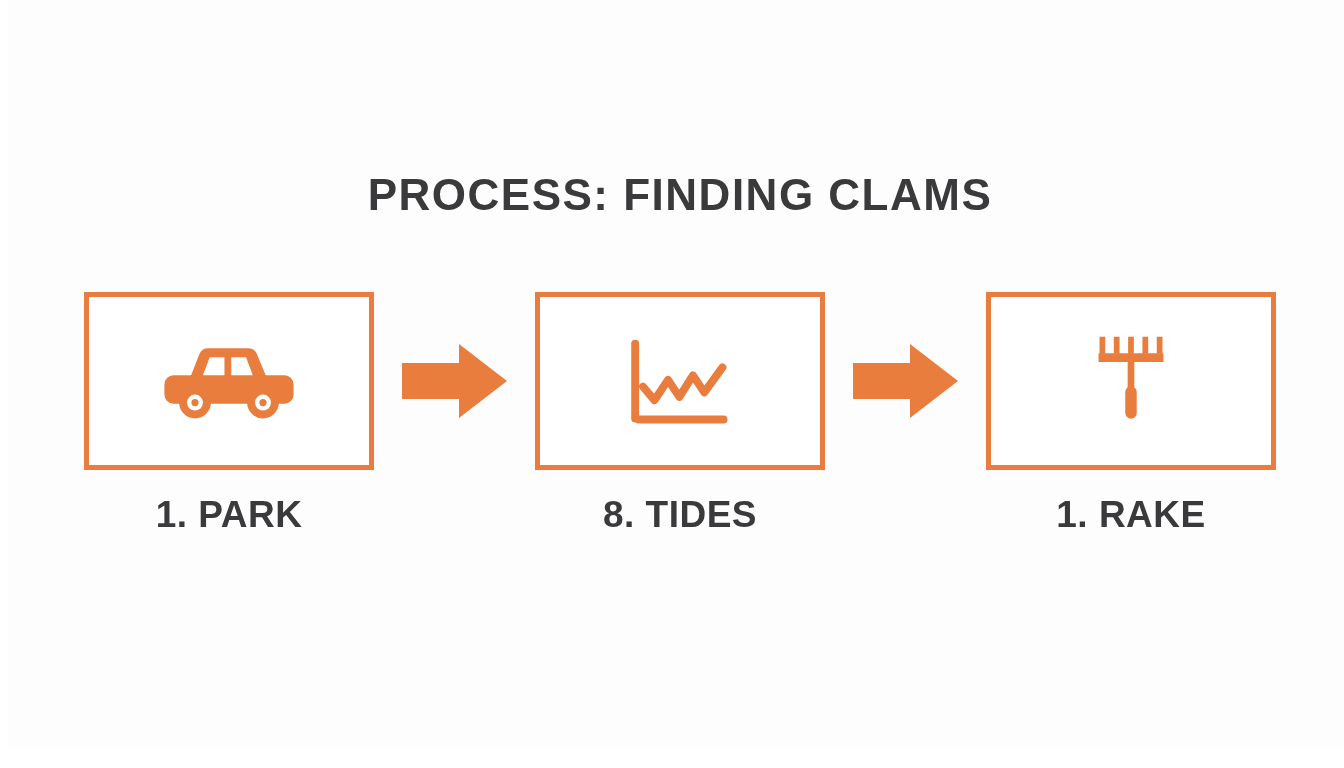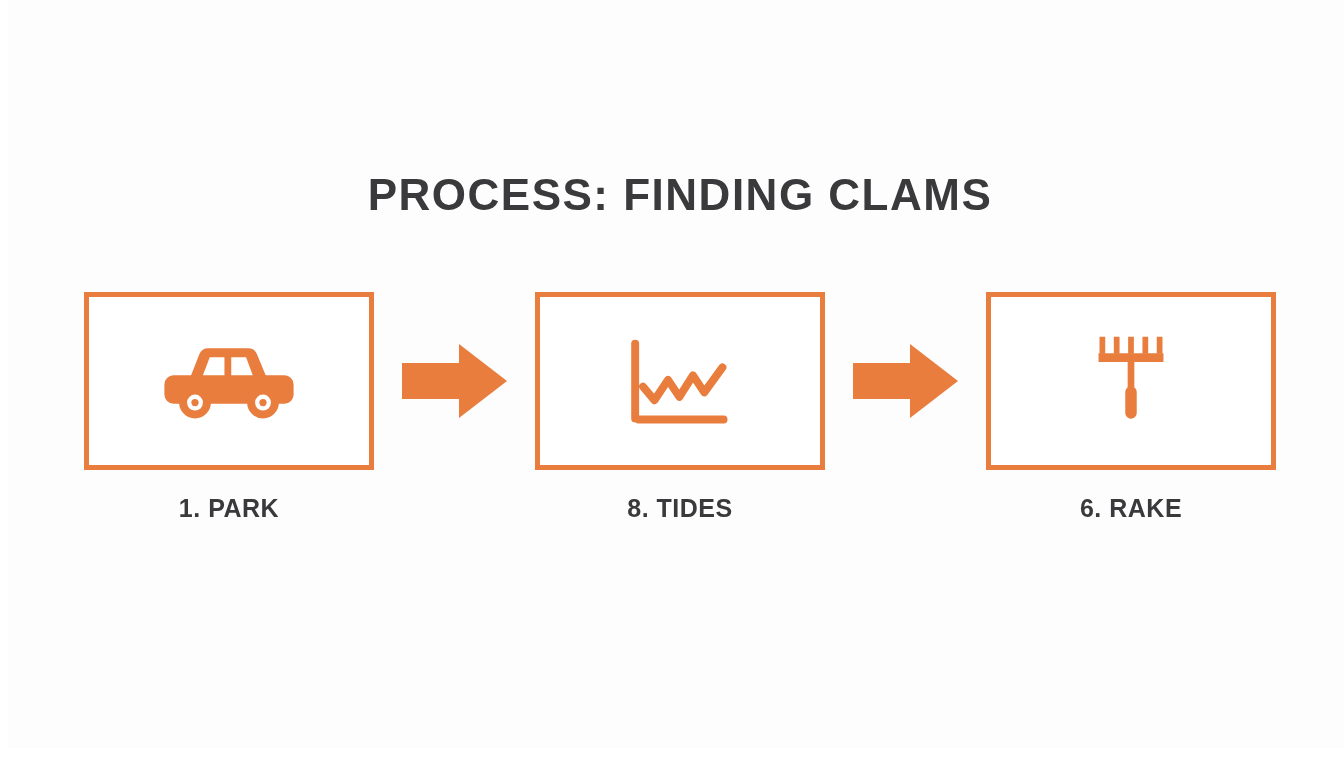--- a/index.html
+++ b/index.html
@@ -52,21 +52,21 @@
     height:178px;
     border:5px solid var(--accent);
     background:#ffffff;
     display:flex;
     align-items:center;
     justify-content:center;
     color:var(--accent);
   }
   .step-label{
     margin-top:24px;
-    font-size:25px;
+    font-size:37px;
     font-weight:bold;
     letter-spacing:0.5px;
     color:var(--text);
     text-align:right;
     white-space:nowrap;
   }
   .arrow{
     width:105px;
     height:90px;
     margin:44px 28px 0 28px;
@@ -133,17 +133,17 @@
       <div class="step-box">
         <span>
           <svg class="icon-svg" width="86" height="105" viewBox="0 0 90 110">
             <path d="M15 8 V26 M30 8 V26 M45 8 V26 M60 8 V26 M75 8 V26" fill="none" stroke="currentColor" stroke-width="6" stroke-linecap="butt"></path>
             <path d="M11 30 H79" fill="none" stroke="currentColor" stroke-width="9" stroke-linecap="butt"></path>
             <path d="M45 34 V62" fill="none" stroke="currentColor" stroke-width="7" stroke-linecap="butt"></path>
             <rect x="39" y="60" width="12" height="34" rx="6" fill="currentColor"></rect>
           </svg>
         </span>
       </div>
-      <div class="step-label">6. RAKE</div>
+      <div class="step-label">1. RAKE</div>
     </div>
 
   </div>
 </div>
 
 </body></html>

